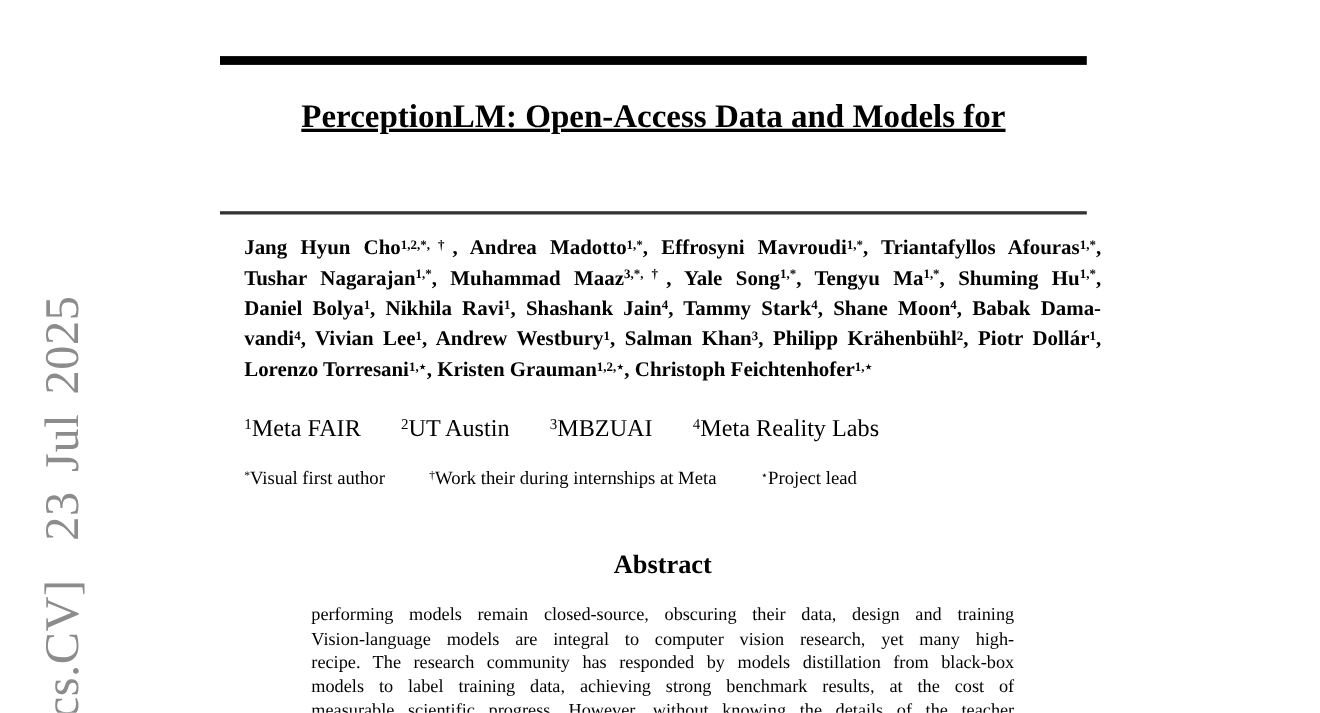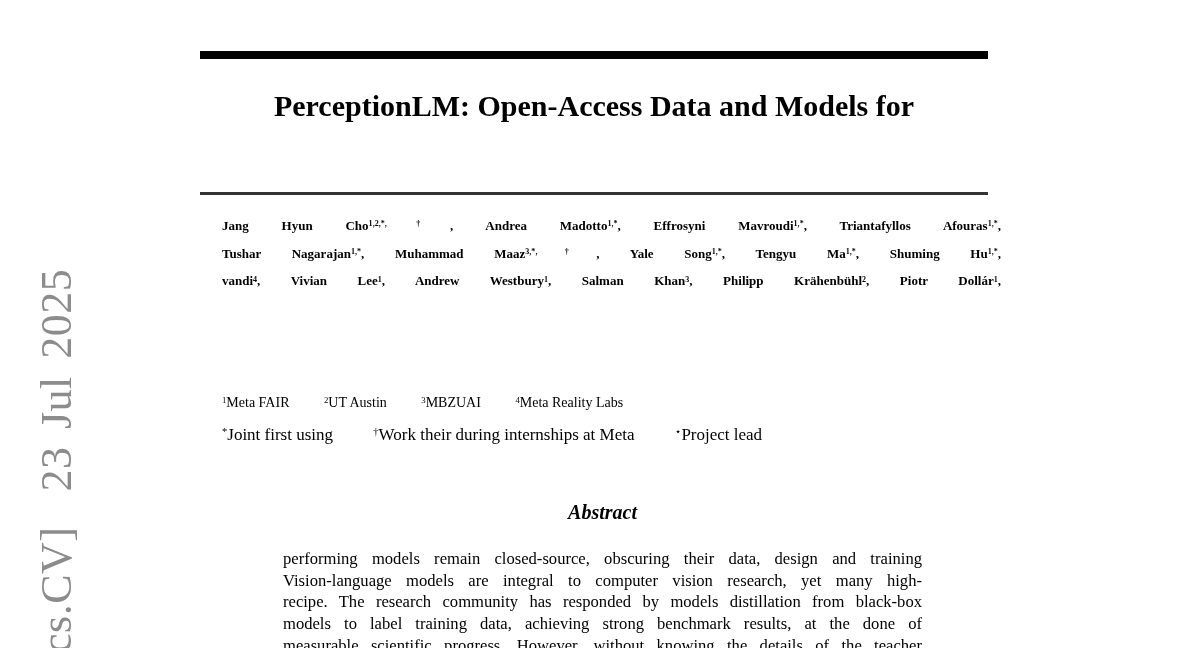--- a/index.html
+++ b/index.html
@@ -23,54 +23,54 @@
     position: absolute; left: 200px; top: 51px; width: 788px; height: 8px;
     background: var(--rule_dark, #000000);
   }
   .rule-thin {
     position: absolute; left: 200px; top: 192px; width: 788px; height: 2.5px;
     background: var(--rule_thin, #333333);
   }
 
   .title {
     position: absolute; left: 200px; top: 85px; width: 788px;
-    text-align: center; font-weight: bold; font-size: 30px; line-height: 42px;
+    text-align: center; font-weight: bold; font-size: 30px; line-height: 42px; text-decoration: underline;
   }
   .title .tl { display: block; }
 
   .authors {
     position: absolute; left: 222px; top: 212px; width: 779px;
-    font-weight: bold; font-size: 13px; line-height: 27.7px;
+    font-weight: bold; font-size: 19px; line-height: 27.7px;
   }
 
   .jline { text-align: justify; text-align-last: justify; }
   .jline.lastline-left { text-align-last: left; }
 
   sup {
     font-size: 0.62em; line-height: 0;
     position: relative; top: -0.45em; vertical-align: baseline;
   }
 
   .affils {
-    position: absolute; left: 222px; top: 391px;
-    font-size: 14px; line-height: 24px;
+    position: absolute; left: 222px; top: 377px;
+    font-size: 22px; line-height: 24px;
   }
   .affil-item { margin-right: 31px; }
   .affil-item:last-child { margin-right: 0; }
 
   .foots {
     position: absolute; left: 222px; top: 423px;
     font-size: 17px; line-height: 24px;
   }
   .foot-item { margin-right: 36px; }
   .foot-item:last-child { margin-right: 12px; }
 
   .abs-head {
     position: absolute; left: 283px; top: 501px; width: 639px;
-    text-align: center; font-weight: bold; font-size: 20px; font-style: italic;
+    text-align: center; font-weight: bold; font-size: 24px;
   }
   .abs-body {
     position: absolute; left: 283px; top: 548px; width: 639px;
     font-size: 16.6px; line-height: 21.7px;
   }
 </style>
 </head>
 <body>
 
 <div class="page">
@@ -81,39 +81,41 @@
 
   <div class="title">
     <span class="tl">PerceptionLM: Open-Access Data and Models for</span>
   </div>
 
   <div class="rule-thin"></div>
 
   <div class="authors">
       <div class="jline">Jang Hyun Cho<sup>1,2,*,†</sup>, Andrea Madotto<sup>1,*</sup>, Effrosyni Mavroudi<sup>1,*</sup>, Triantafyllos Afouras<sup>1,*</sup>,</div>
       <div class="jline">Tushar Nagarajan<sup>1,*</sup>, Muhammad Maaz<sup>3,*,†</sup>, Yale Song<sup>1,*</sup>, Tengyu Ma<sup>1,*</sup>, Shuming Hu<sup>1,*</sup>,</div>
+      <div class="jline">Daniel Bolya<sup>1</sup>, Nikhila Ravi<sup>1</sup>, Shashank Jain<sup>4</sup>, Tammy Stark<sup>4</sup>, Shane Moon<sup>4</sup>, Babak Dama-</div>
       <div class="jline">vandi<sup>4</sup>, Vivian Lee<sup>1</sup>, Andrew Westbury<sup>1</sup>, Salman Khan<sup>3</sup>, Philipp Krähenbühl<sup>2</sup>, Piotr Dollár<sup>1</sup>,</div>
+      <div class="jline lastline-left">Lorenzo Torresani<sup>1,⋆</sup>, Kristen Grauman<sup>1,2,⋆</sup>, Christoph Feichtenhofer<sup>1,⋆</sup></div>
     </div>
 
   <div class="affils">
     <span class="affil-item"><sup>1</sup><span>Meta FAIR</span></span>
     <span class="affil-item"><sup>2</sup><span>UT Austin</span></span>
     <span class="affil-item"><sup>3</sup><span>MBZUAI</span></span>
     <span class="affil-item"><sup>4</sup><span>Meta Reality Labs</span></span>
   </div>
 
   <div class="foots">
-    <span class="foot-item"><sup>*</sup><span>Joint first using</span></span>
+    <span class="foot-item"><sup>*</sup><span>Visual first author</span></span>
     <span class="foot-item"><sup>†</sup><span>Work their during internships at Meta</span></span>
     <span class="foot-item"><sup>⋆</sup><span>Project lead</span></span>
   </div>
 
   <div class="abs-head">Abstract</div>
 
   <div class="abs-body">
       <div class="jline">performing models remain closed-source, obscuring their data, design and training</div>
       <div class="jline">Vision-language models are integral to computer vision research, yet many high-</div>
       <div class="jline">recipe. The research community has responded by models distillation from black-box</div>
-      <div class="jline">models to label training data, achieving strong benchmark results, at the done of</div>
+      <div class="jline">models to label training data, achieving strong benchmark results, at the cost of</div>
       <div class="jline">measurable scientific progress. However, without knowing the details of the teacher</div>
     </div>
 
 </div>
 
 </body></html>

